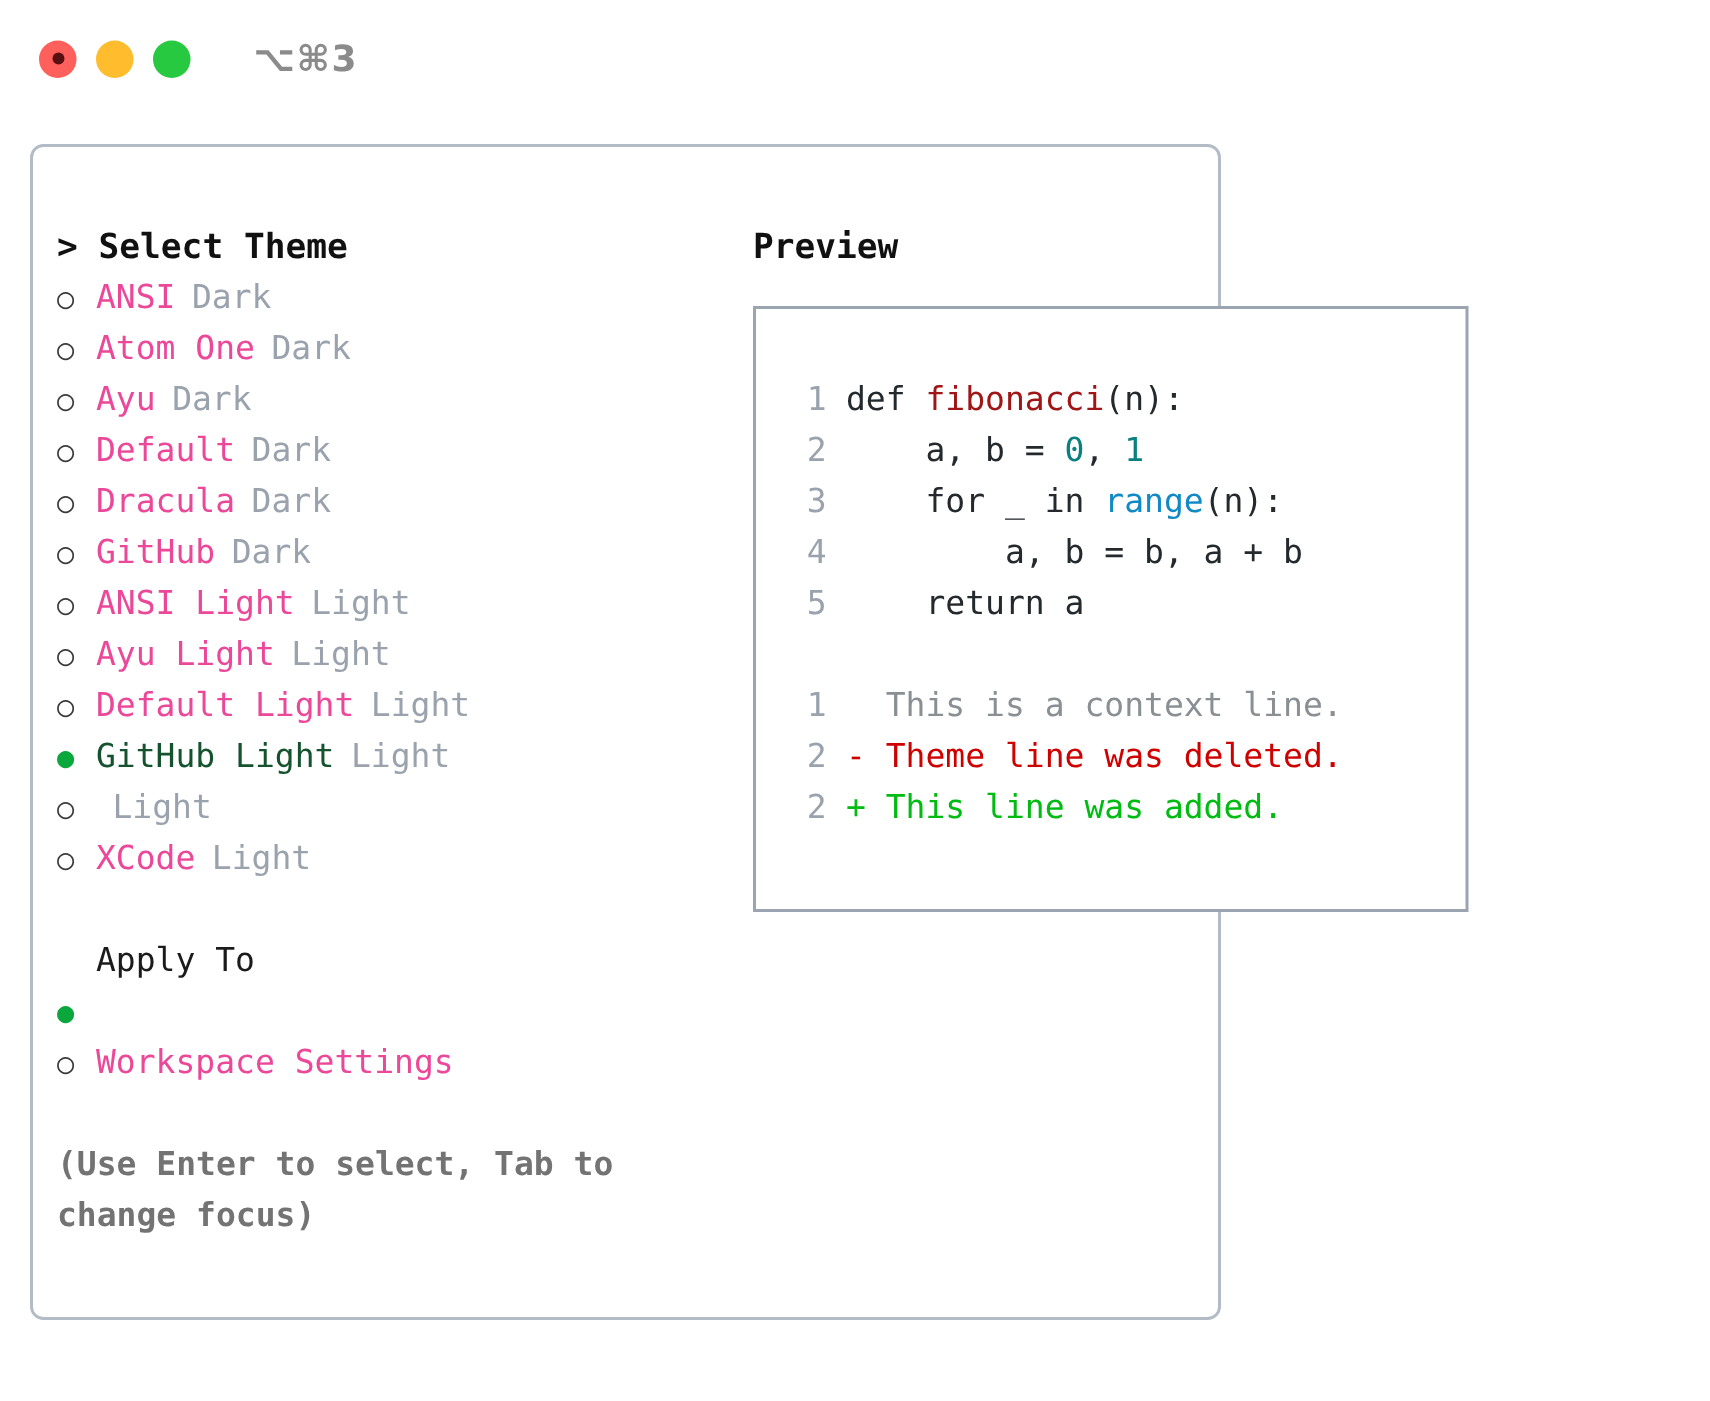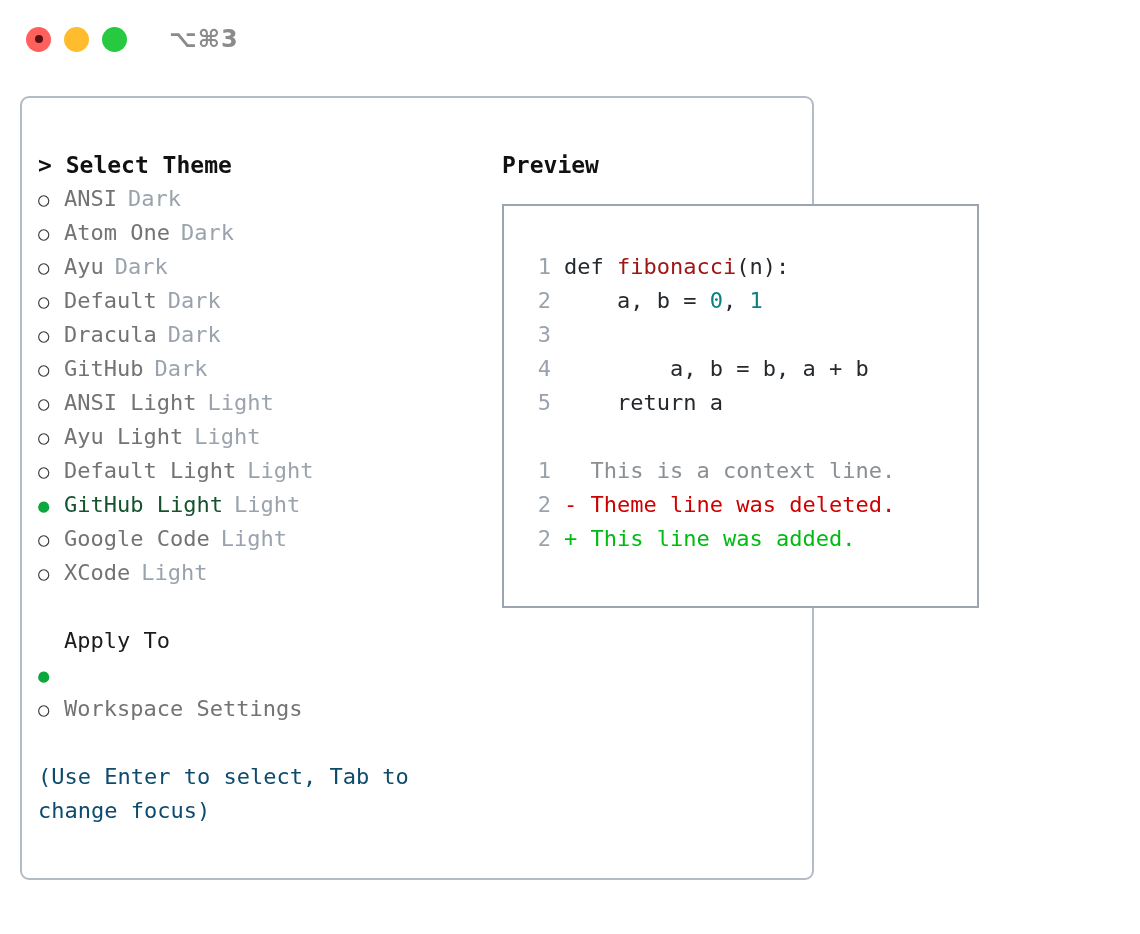--- a/index.html
+++ b/index.html
@@ -110,43 +110,44 @@
     white-space: pre;
   }
   .bullet {
     display: inline-block;
     width: 26px;
     flex: 0 0 26px;
     color: #3b3b3b;
     font-size: 19px;
   }
   .bullet.sel { color: #0aa83c; }
-  .opt-label { color: #737373; }
+  .opt-label { color: #ec4899; }
   .opt-row.selected .opt-label { color: #14532d; text-align: center; }
   .opt-cat {
     color: #9aa3ad;
     margin-left: 11px;
   }
 
   .subhead {
     font-size: 22px;
     color: #1b1b1b;
     line-height: 34px;
     padding-left: 26px;
     white-space: pre;
   }
 
   .spacer-sm { height: 34px; }
 
   .hint {
     font-size: 22px;
-    color: #0c4a6e;
+    color: #737373;
     line-height: 34px;
     width: 420px;
     margin-top: 34px;
+    font-weight: bold;
   }
 
   
   .right-col {
     position: absolute;
     left: 480px;
     top: 50px;
     width: 490px;
   }
   .preview-title {
@@ -209,42 +210,42 @@
             <div class="opt-row"><span class="bullet">○</span><span class="opt-label">ANSI</span><span class="opt-cat">Dark</span></div>
             <div class="opt-row"><span class="bullet">○</span><span class="opt-label">Atom One</span><span class="opt-cat">Dark</span></div>
             <div class="opt-row"><span class="bullet">○</span><span class="opt-label">Ayu</span><span class="opt-cat">Dark</span></div>
             <div class="opt-row"><span class="bullet">○</span><span class="opt-label">Default</span><span class="opt-cat">Dark</span></div>
             <div class="opt-row"><span class="bullet">○</span><span class="opt-label">Dracula</span><span class="opt-cat">Dark</span></div>
             <div class="opt-row"><span class="bullet">○</span><span class="opt-label">GitHub</span><span class="opt-cat">Dark</span></div>
             <div class="opt-row"><span class="bullet">○</span><span class="opt-label">ANSI Light</span><span class="opt-cat">Light</span></div>
             <div class="opt-row"><span class="bullet">○</span><span class="opt-label">Ayu Light</span><span class="opt-cat">Light</span></div>
             <div class="opt-row"><span class="bullet">○</span><span class="opt-label">Default Light</span><span class="opt-cat">Light</span></div>
             <div class="opt-row selected"><span class="bullet sel">●</span><span class="opt-label">GitHub Light</span><span class="opt-cat">Light</span></div>
-            <div class="opt-row"><span class="bullet">○</span><span class="opt-label">Google Code</span><span class="opt-cat">Light</span></div>
+            <div class="opt-row"><span class="bullet">○</span><span class="opt-cat">Light</span></div>
             <div class="opt-row"><span class="bullet">○</span><span class="opt-label">XCode</span><span class="opt-cat">Light</span></div>
           </div>
 
         <div class="spacer-sm"></div>
 
         <div class="subhead">Apply To</div>
         <div id="apply-list">
             <div class="opt-row selected"><span class="bullet sel">●</span></div>
             <div class="opt-row"><span class="bullet">○</span><span class="opt-label">Workspace Settings</span></div>
           </div>
 
         <div class="hint">(Use Enter to select, Tab to change focus)</div>
       </div>
 
       <div class="right-col">
         <div class="preview-title">Preview</div>
         <div class="preview-box">
           <div id="code-lines">
               <div class="code-line"><span class="lnum">1</span><span><span class="ctext">def </span><span class="tok-fn">fibonacci</span><span class="ctext">(n):</span></span></div>
               <div class="code-line"><span class="lnum">2</span><span><span class="ctext">    a, b = </span><span class="tok-num">0</span><span class="ctext">, </span><span class="tok-num">1</span></span></div>
-              <div class="code-line"><span class="lnum">3</span></div>
+              <div class="code-line"><span class="lnum">3</span><span><span class="ctext">    for _ in </span><span class="tok-bi">range</span><span class="ctext">(n):</span></span></div>
               <div class="code-line"><span class="lnum">4</span><span><span class="ctext">        a, b = b, a + b</span></span></div>
               <div class="code-line"><span class="lnum">5</span><span><span class="ctext">    return a</span></span></div>
               <div class="code-line" style="height: 34px;"><span class="lnum"></span><span><span class="ctext"></span></span></div>
               <div class="code-line"><span class="lnum">1</span><span><span class="tok-ctx">  This is a context line.</span></span></div>
               <div class="code-line"><span class="lnum">2</span><span><span class="tok-del">- Theme line was deleted.</span></span></div>
               <div class="code-line"><span class="lnum">2</span><span><span class="tok-add">+ This line was added.</span></span></div>
             </div>
         </div>
       </div>
 

